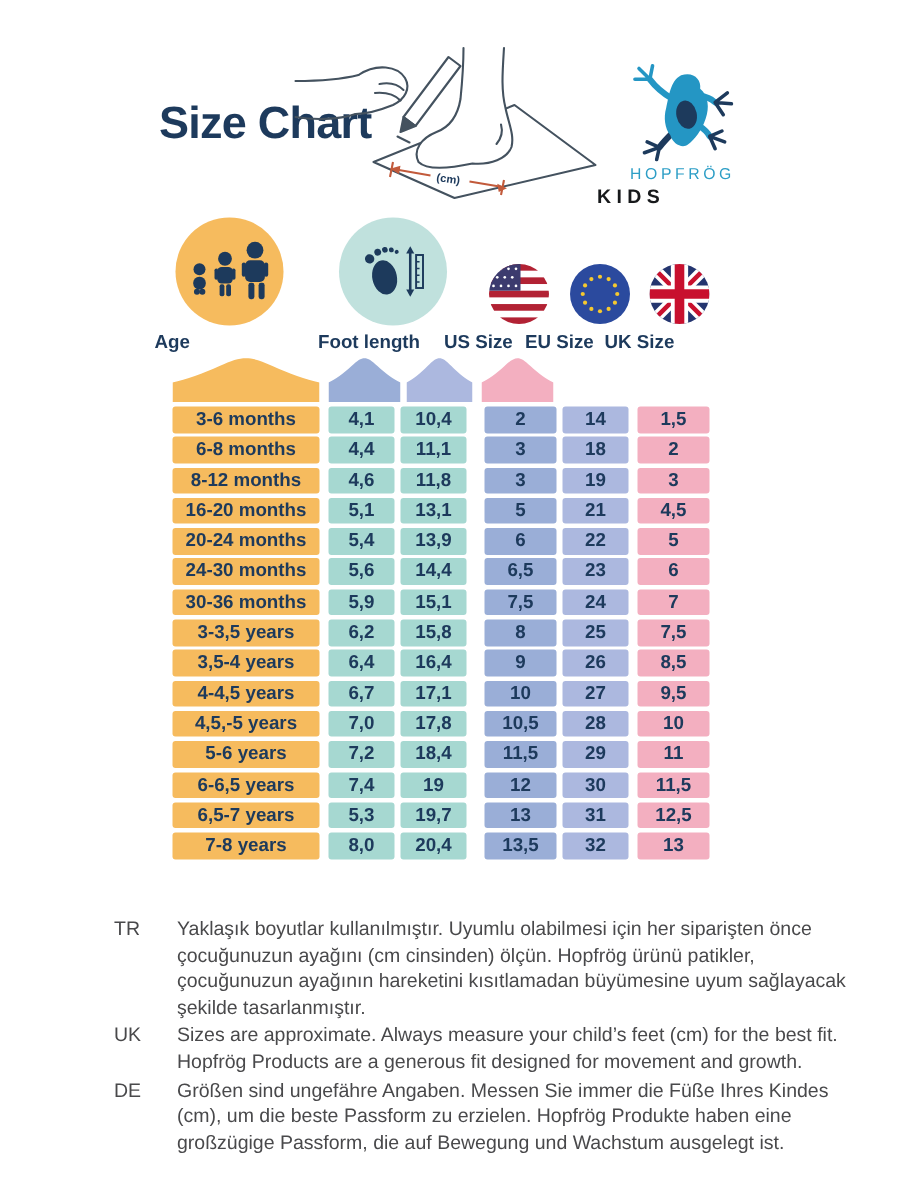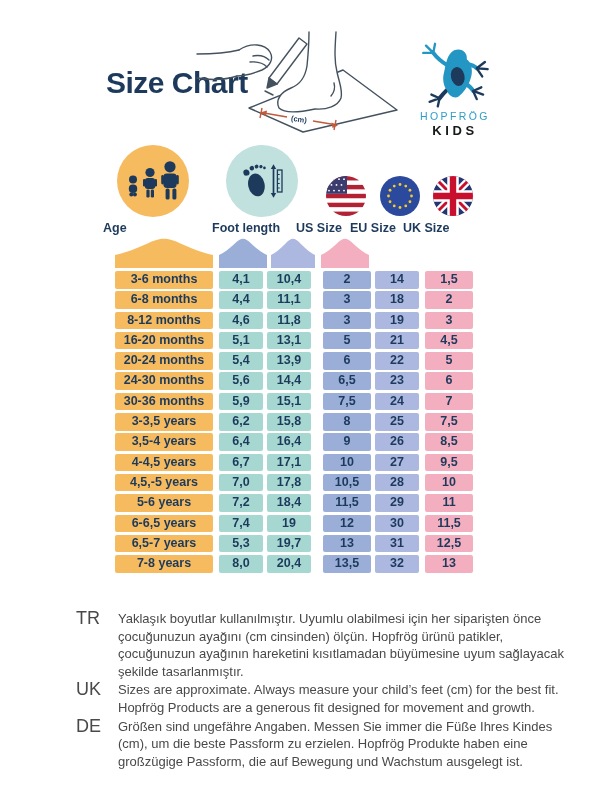--- a/index.html
+++ b/index.html
@@ -5,21 +5,21 @@
   html,body{margin:0;padding:0;background:#fff;}
   .canvas{position:relative;width:600px;height:800px;background:#fff;overflow:hidden;
           font-family:"Liberation Sans",sans-serif;}
   
   .page-title{position:absolute;left:106px;top:66px;font-size:30px;font-weight:bold;
               letter-spacing:-0.5px;color:var(--navy);}
   .illu{position:absolute;left:195px;top:28px;width:210px;height:106px;}
   .logo-frog{position:absolute;left:418px;top:42px;width:74px;height:68px;}
   .brand-name{position:absolute;left:398px;top:110px;width:114px;text-align:center;
               font-size:10.5px;font-weight:normal;letter-spacing:2.4px;color:var(--brand_blue);}
-  .brand-sub{position:absolute;left:398px;top:123px;width:114px;text-align:center;
+  .brand-sub{position:absolute;left:398px;top:123px;width:114px;
              font-size:13px;font-weight:bold;letter-spacing:3.6px;color:#17191b;}
   
   .big-circle{position:absolute;top:145px;width:72px;height:72px;border-radius:50%;
               display:flex;align-items:center;justify-content:center;}
   .age-circle{left:117px;background:var(--age_orange);}
   .foot-circle{left:226px;background:var(--foot_circle);}
   .flag{position:absolute;top:176px;width:40px;height:40px;}
   .flag-us{left:326px;} .flag-eu{left:380px;} .flag-uk{left:433px;}
   .col-label{position:absolute;top:221px;width:100px;text-align:left;
              font-size:12.5px;font-weight:bold;color:var(--navy);}
@@ -42,21 +42,21 @@
          font-size:12.5px;color:var(--navy);border-radius:2px;}
   .c-age{width:98px;margin-right:6px;background:var(--age_orange);}
   .c-inch{width:44px;margin-right:4px;background:var(--foot_teal);}
   .c-cm{width:44px;margin-right:12px;background:var(--foot_teal);}
   .c-us{width:48px;margin-right:4px;background:var(--us_blue);}
   .c-eu{width:44px;margin-right:6px;background:var(--eu_lavender);}
   .c-uk{width:48px;background:var(--uk_pink);}
   
   .notes{position:absolute;left:76px;top:610px;width:492px;}
   .note{display:flex;align-items:flex-start;margin-bottom:1px;}
-  .note-lang{flex:0 0 30px;margin-right:12px;font-size:18px;line-height:17.6px;
+  .note-lang{flex:0 0 30px;margin-right:12px;font-size:13px;line-height:17.6px;
              color:var(--note_gray);}
   .note-text{flex:1;font-size:13px;line-height:17.6px;color:var(--note_gray);}
   svg{display:block;}
 </style>
 </head>
 <body>
 
 <div class="canvas">
 
   <div class="page-title">Size Chart</div>

